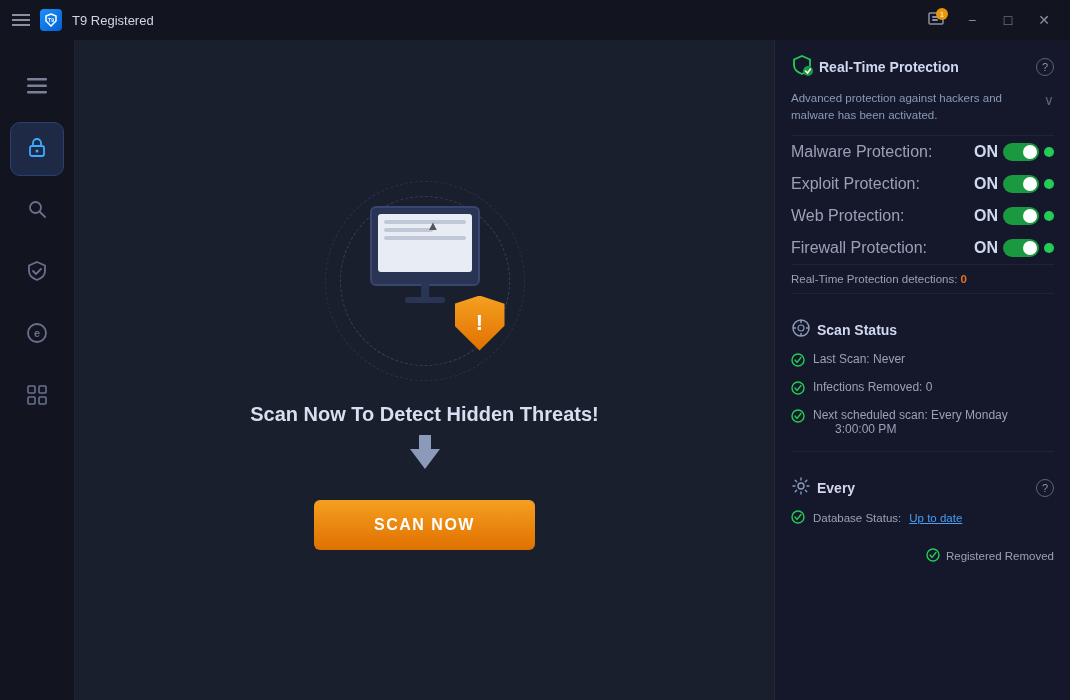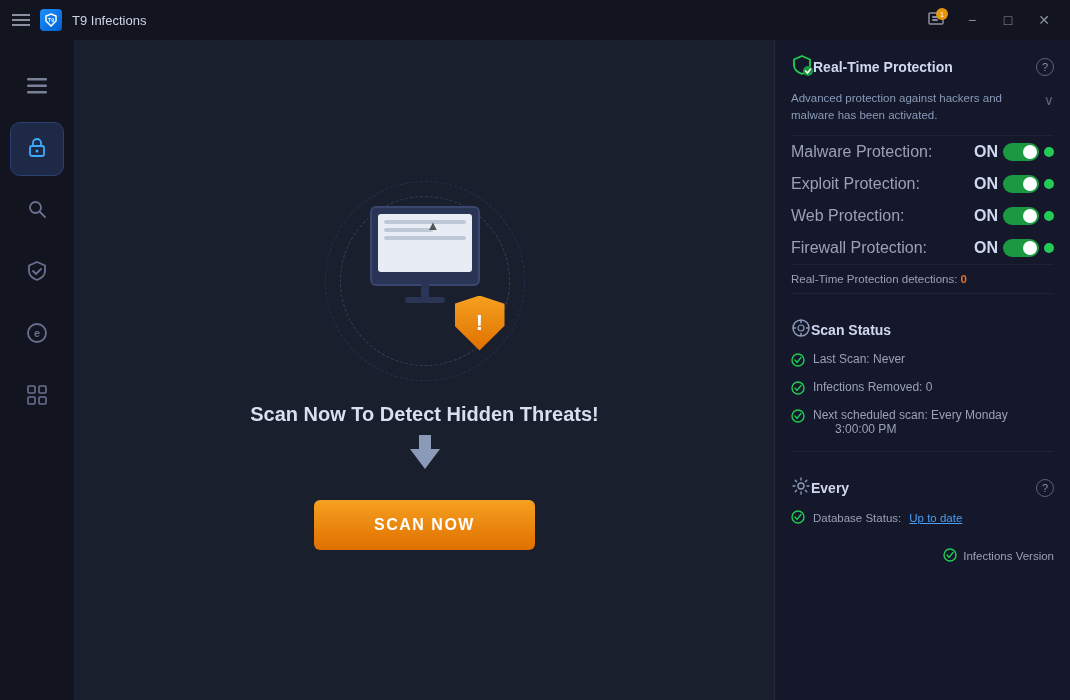--- a/index.html
+++ b/index.html
@@ -286,21 +286,21 @@
 
     .section-header {
       display: flex;
       align-items: center;
       justify-content: space-between;
       padding: 14px 16px 10px;
     }
     .section-title-row {
       display: flex;
       align-items: center;
-      gap: 0;
+      gap: 6px;
       text-align: center;
     }
     .section-title {
       font-size: 14px;
       font-weight: 600;
       color: #d0d8f0;
     }
     .help-icon {
       width: 18px;
       height: 18px;
@@ -436,21 +436,21 @@
       <span></span>
         <span></span>
         <span></span>
     </div>
     <div class="app-logo">
       <svg width="14" height="14" viewBox="0 0 14 14">
         <path d="M7 1 L12 3 L12 8 L7 13 L2 8 L2 3 Z" fill="none" stroke="white" stroke-width="1.5"></path>
         <text x="7" y="9" text-anchor="middle" fill="white" font-size="5" font-weight="bold">T9</text>
       </svg>
     </div>
-    <span class="app-title">T9 Infections</span>
+    <span class="app-title">T9 Registered</span>
   </div>
   <div class="title-bar-controls">
     <div class="notification-btn">
       <svg width="18" height="18" viewBox="0 0 18 18" fill="none">
         <rect x="2" y="2" width="14" height="11" rx="1" fill="none" stroke="#8a90a0" stroke-width="1.5"></rect>
         <rect x="5" y="5" width="8" height="2" rx="1" fill="#8a90a0"></rect>
         <rect x="5" y="8" width="6" height="2" rx="1" fill="#8a90a0"></rect>
       </svg>
       <div class="notification-badge">1</div>
     </div>
@@ -713,18 +713,18 @@
         </div>
       </div>
 
       <div class="registered-row">
         <span>
           <svg width="14" height="14" viewBox="0 0 14 14" fill="none">
             <circle cx="7" cy="7" r="6" stroke="#22cc55" stroke-width="1.4"></circle>
             <polyline points="4,7 6,9.5 10,4.5" stroke="#22cc55" stroke-width="1.4" fill="none" stroke-linecap="round"></polyline>
           </svg>
         </span>
-        <span>Infections Version</span>
+        <span>Registered Removed</span>
       </div>
 
     </div>
   </div>
 </div>
 
 </body></html>

